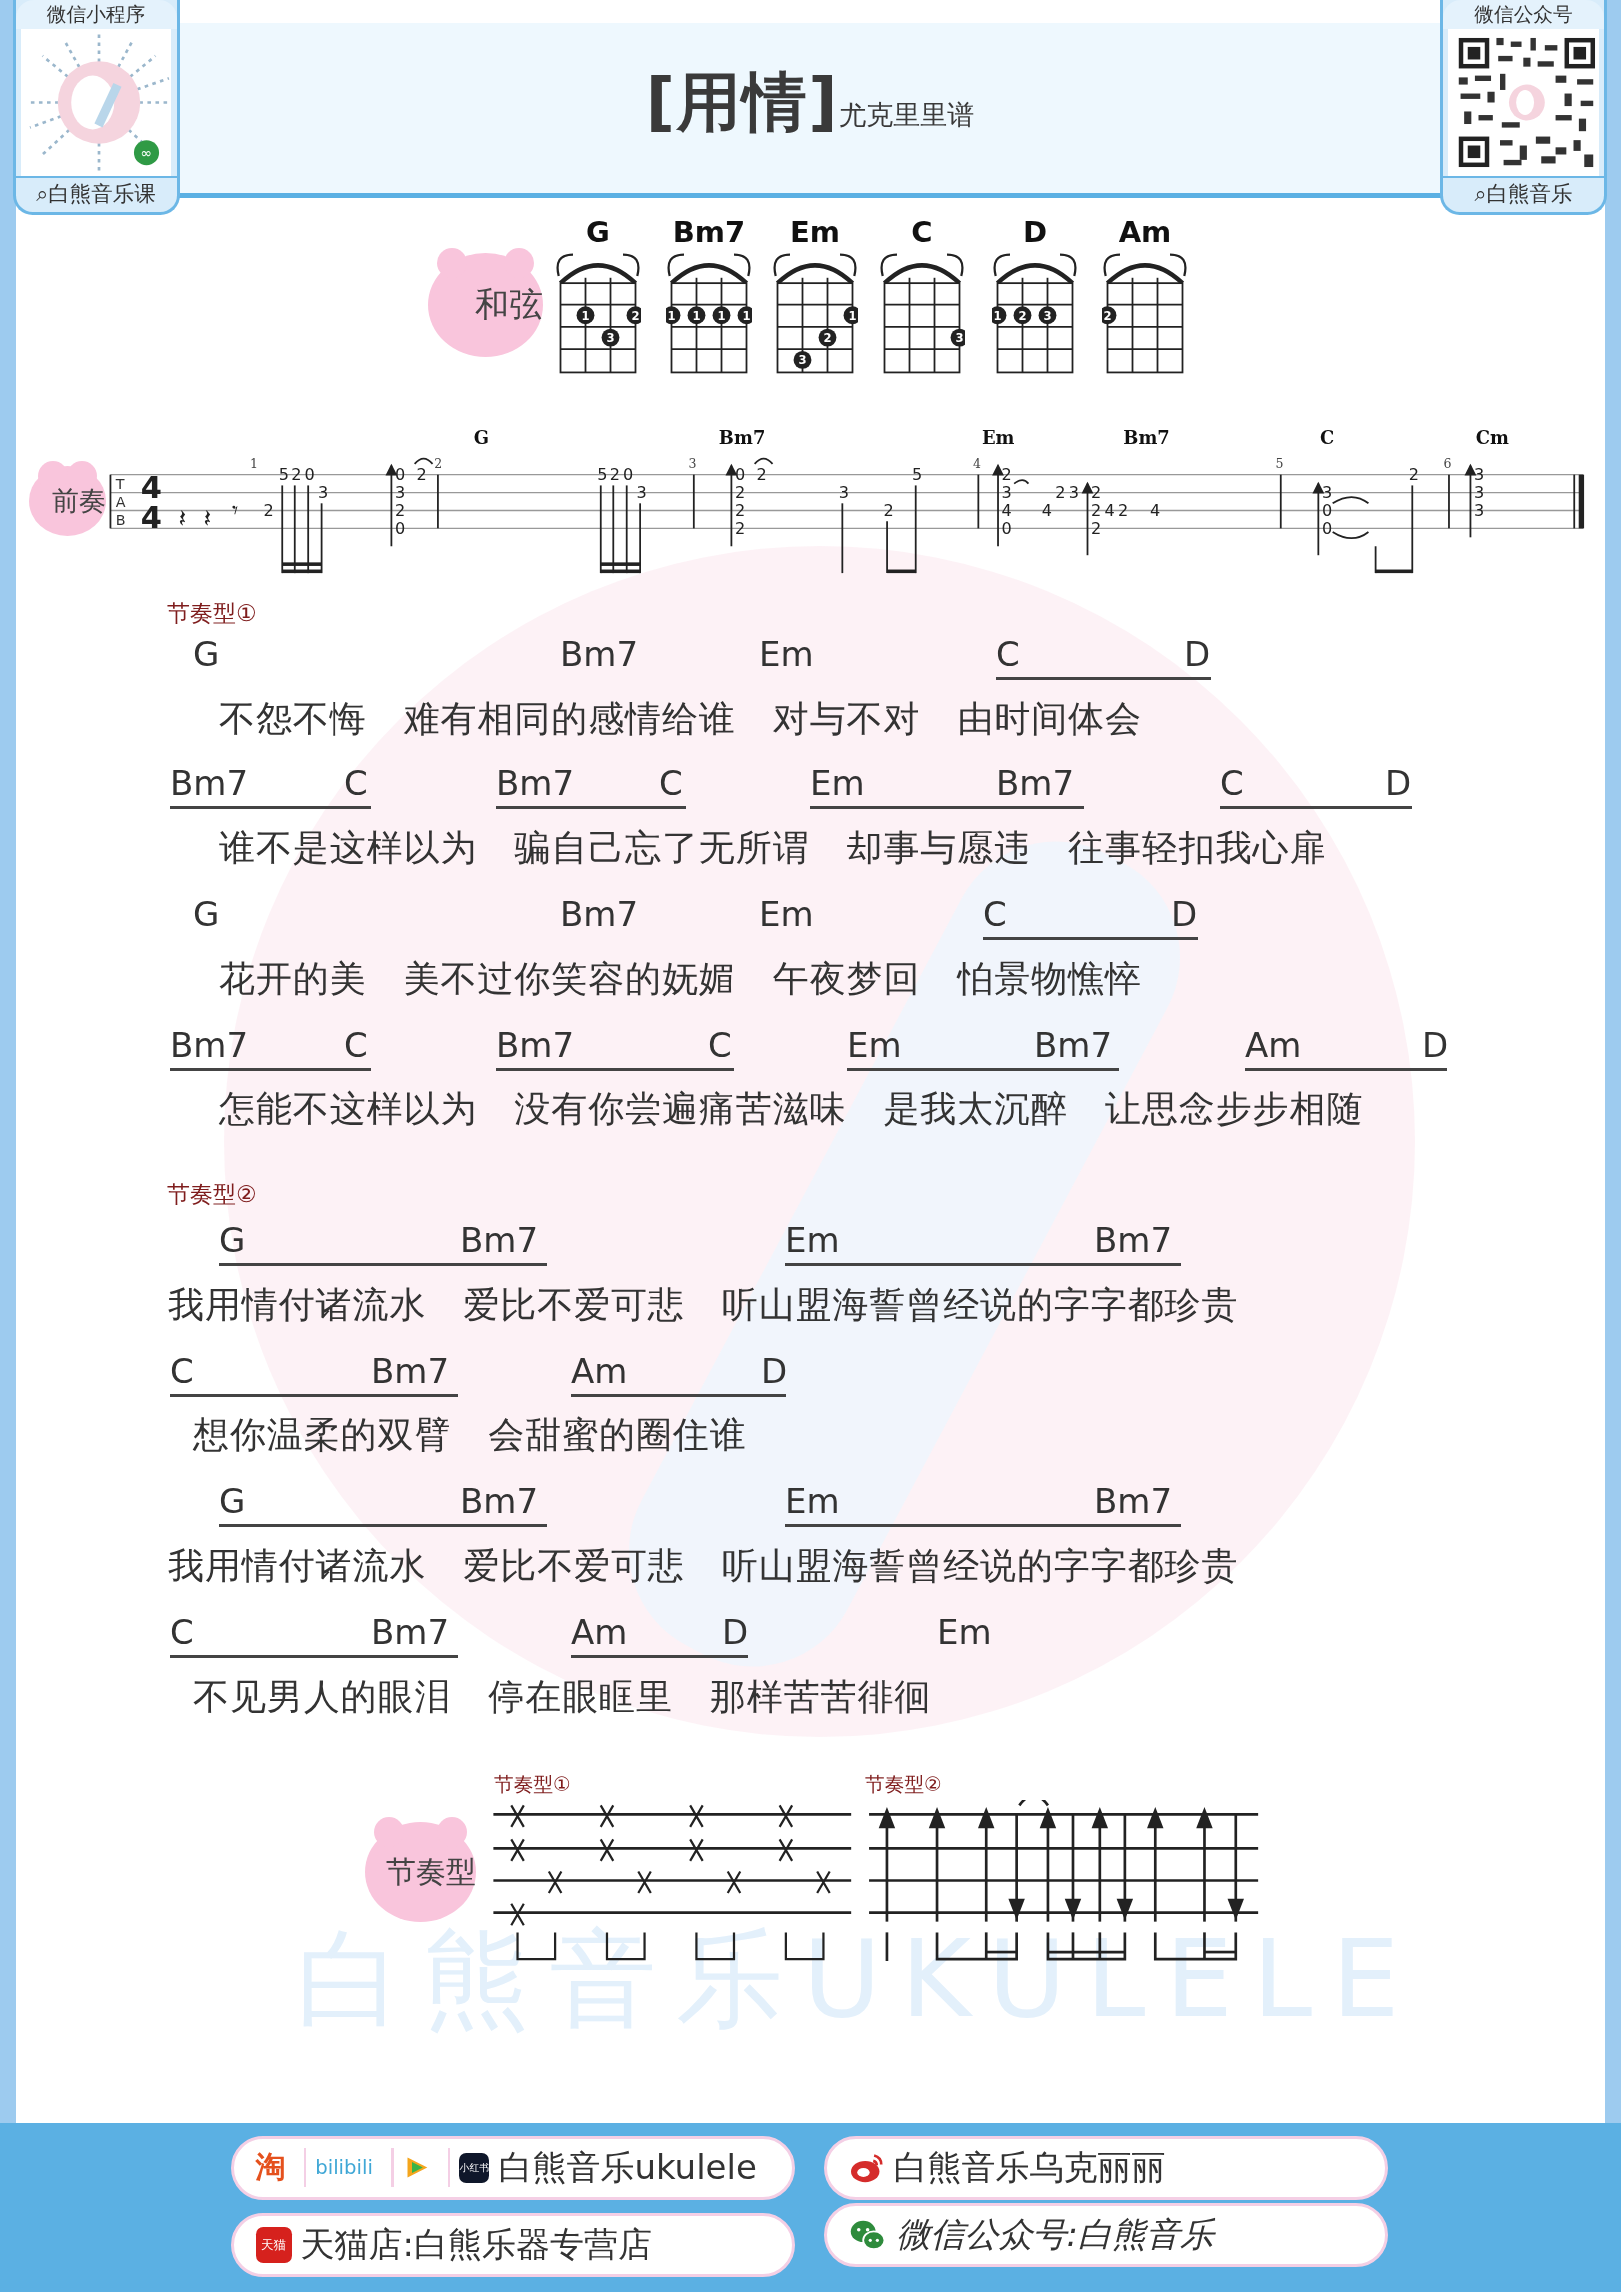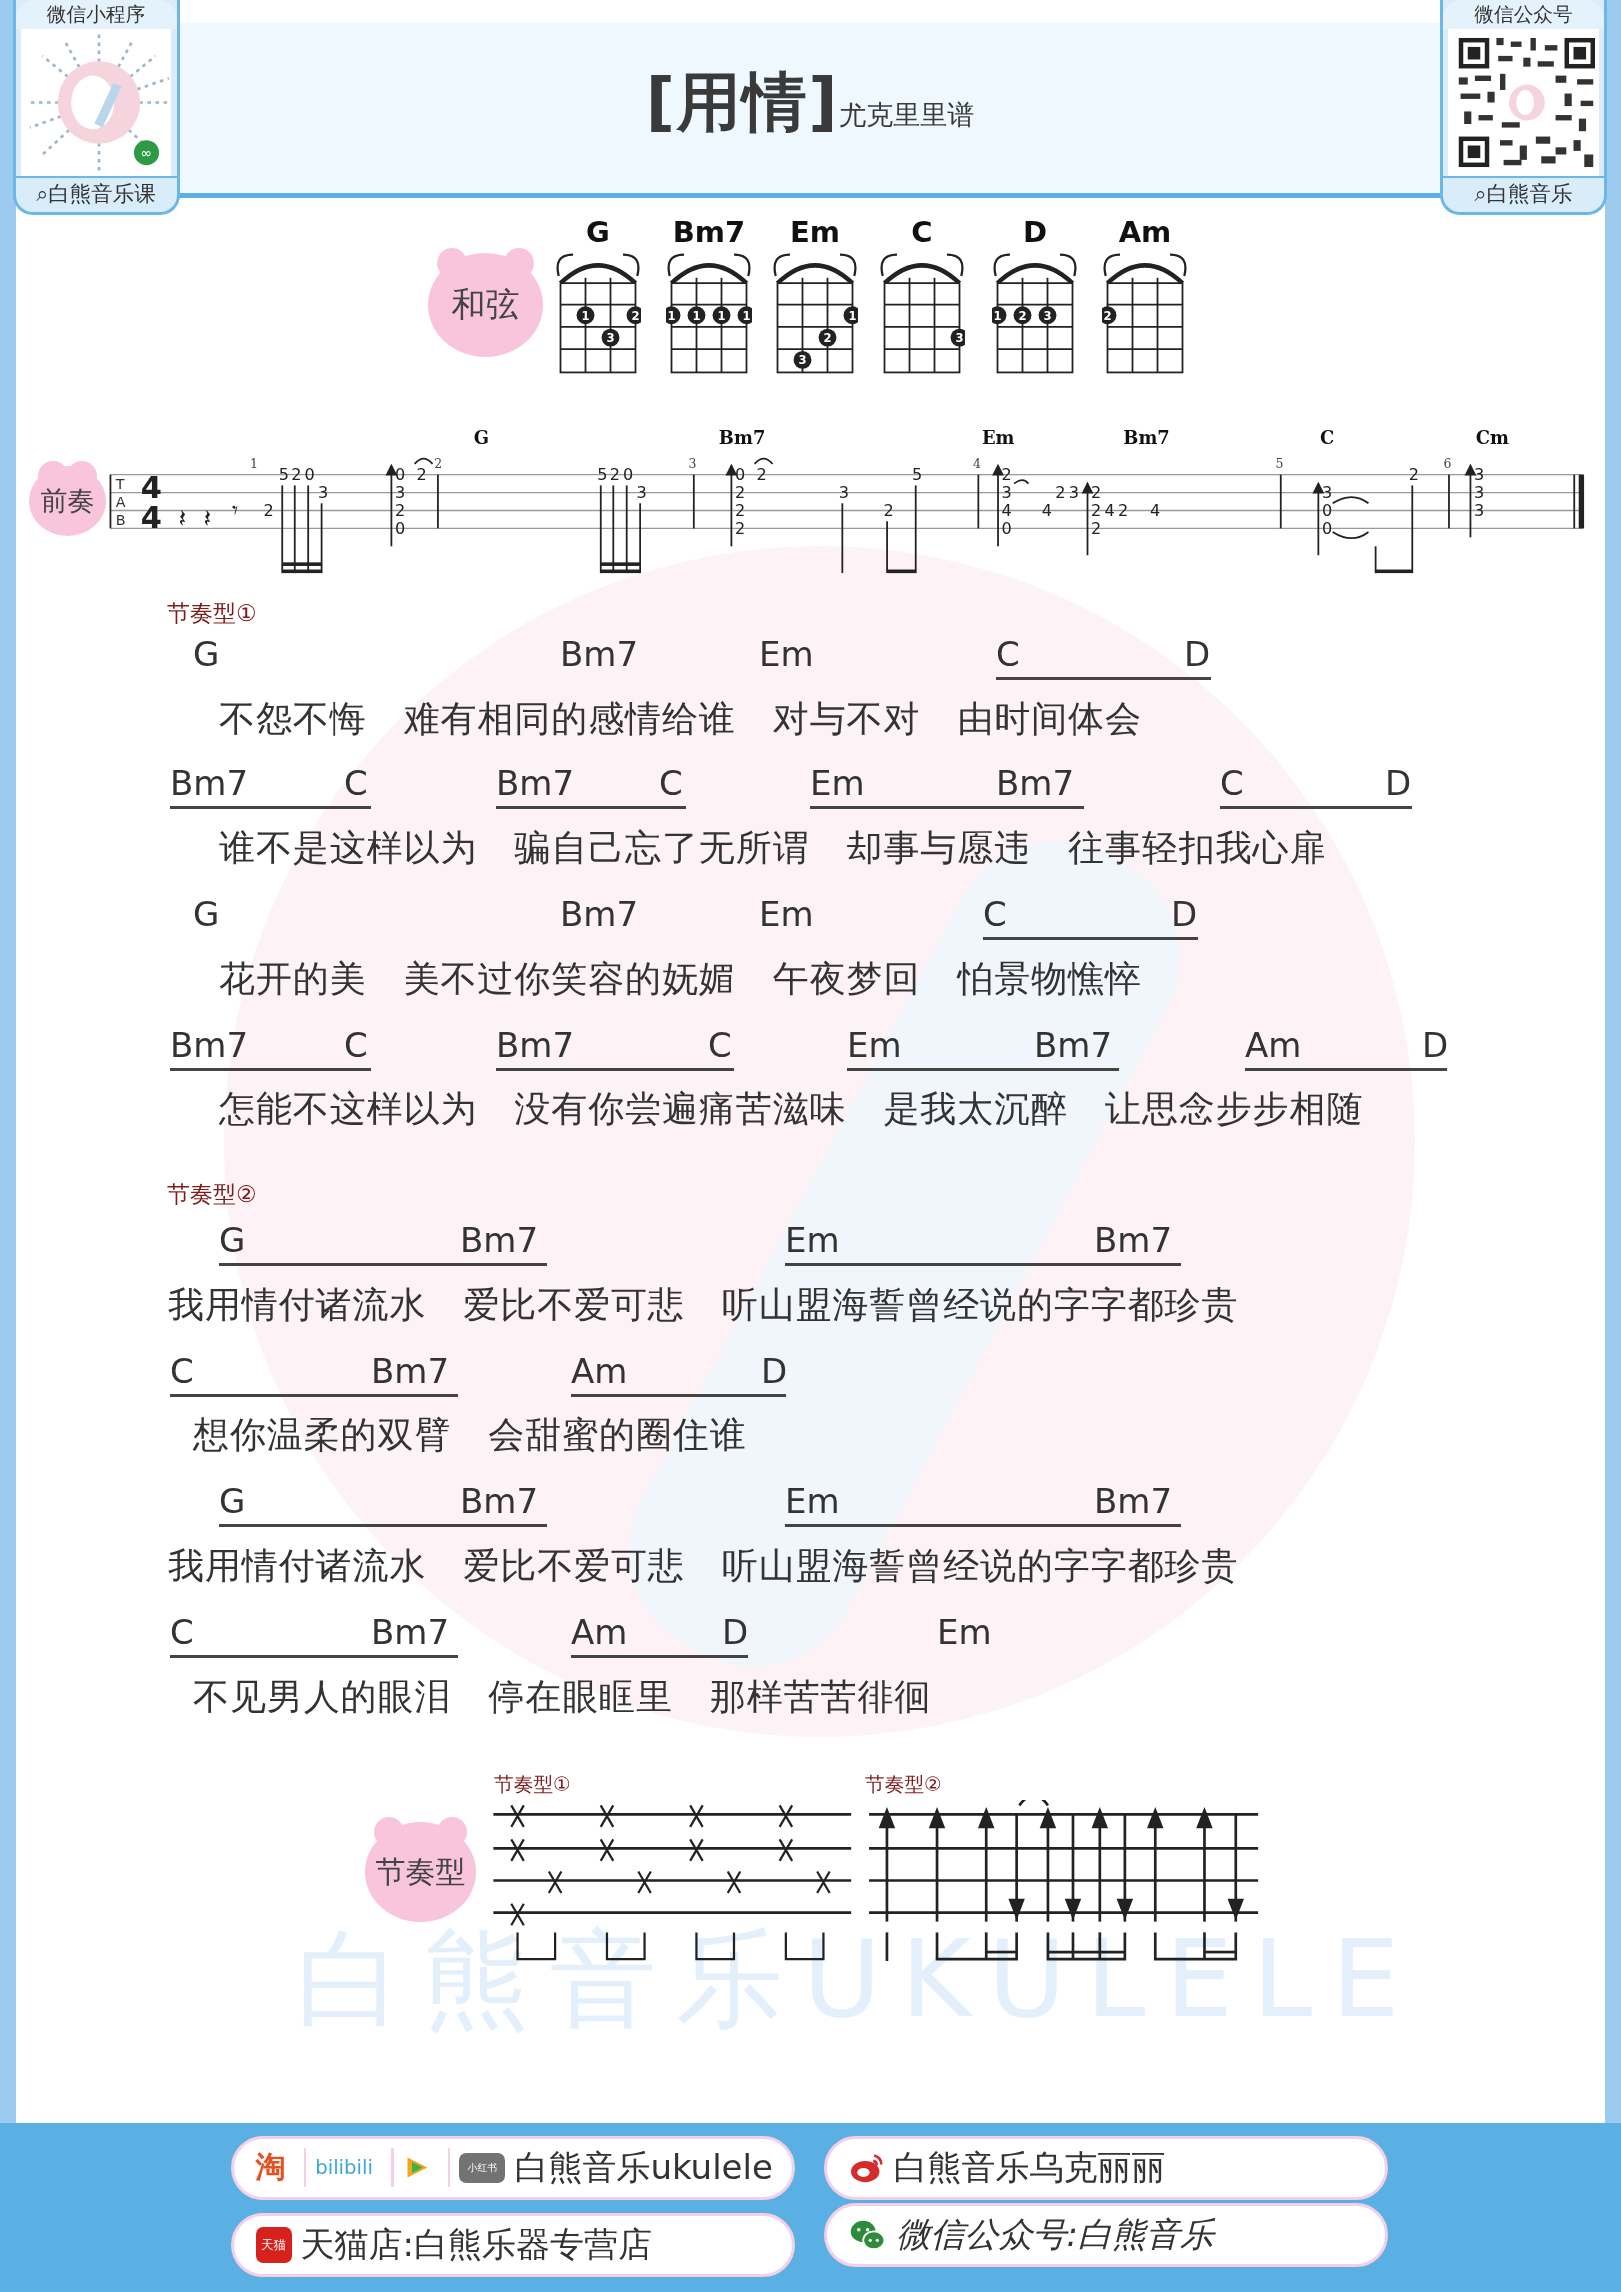--- a/index.html
+++ b/index.html
@@ -9,21 +9,21 @@
   .side-right{position:absolute;right:0;top:0;width:16px;height:2123px;background:#9dcbef;}
   .topbar{position:absolute;left:0;top:0;width:1621px;height:23px;background:#5bb0e3;}
   .header{position:absolute;left:107px;top:23px;width:1406px;height:170px;background:#eef8fe;border-bottom:5.4px solid #5bb0e3;}
   .title{position:absolute;left:0;top:36px;width:1406px;text-align:center;font-size:64px;font-weight:bold;color:#3a3a3a;letter-spacing:1.8px;}
   .title .sub{font-size:27px;font-weight:normal;letter-spacing:0;}
   .meta{position:absolute;left:0;top:115px;width:1406px;text-align:center;font-size:28px;color:#444;}
   .qr-card{position:absolute;top:0;width:167px;height:215px;background:#d8ecfa;border:3.6px solid #6cb7e6;border-top:none;border-radius:0 0 19.7px 19.7px;box-sizing:border-box;}
   .qr-card .cap{height:29px;line-height:29px;text-align:center;font-size:19.7px;color:#333;background:#e4f2fc;border-radius:18px 18px 0 0;}
   .qr-card .code{margin:0 5.4px;height:147px;background:#fff;position:relative;}
   .qr-card .foot{height:32px;line-height:32px;text-align:center;font-size:21.5px;color:#333;border-top:2.7px solid #6cb7e6;}
-  .pink-badge{position:absolute;background:#f9c5dc;border-radius:50%;display:flex;align-items:center;justify-content:center;color:#444;}
+  .pink-badge{position:absolute;background:#f9c5dc;border-radius:50%;display:flex;align-items:center;justify-content:flex-end;color:#444;}
   .pink-badge::before,.pink-badge::after{content:"";position:absolute;top:-5.4px;width:30px;height:30px;background:#f9c5dc;border-radius:50%;}
   .pink-badge::before{left:9px;} .pink-badge::after{right:9px;}
   .pink-badge span{position:relative;z-index:1;}
   .chord-diagram{position:absolute;top:215px;width:86px;}
   .chord-name{text-align:center;font-size:29px;font-weight:bold;color:#111;height:36px;}
   .watermark-circle{position:absolute;left:224px;top:546px;width:1191px;height:1191px;border-radius:50%;background:#fdf1f5;opacity:.9;}
   .watermark-uke{position:absolute;left:788px;top:806px;width:233px;height:896px;background:#eef6fd;transform:rotate(28deg);border-radius:107px;opacity:.85;}
   .wm-text{position:absolute;left:296px;top:1908px;font-size:107px;color:#e3f0fb;letter-spacing:19.7px;font-family:"DejaVu Sans",sans-serif;}
   .section-label{position:absolute;font-size:23px;color:#7f1d1d;}
   .chord-row{position:absolute;height:45px;font-size:34px;color:#333;}
@@ -549,21 +549,21 @@
     <span class="sep"></span>
     <span class="ico" style="color:#3fa7d6;font-size:19.7px;font-weight:normal;">bilibili</span>
     <span class="sep"></span>
     <span class="ico">
         <svg width="27" height="27" viewBox="0 0 30 30">
           <path d="M5 4 L27 15 L5 26 Z" fill="#f4a51c"></path>
           <path d="M10 9 L22 15 L10 21 Z" fill="#38b448"></path>
         </svg>
       </span>
     <span class="sep"></span>
-    <span class="ico" style="background:#737373;color:#fff;font-size:9.9px;width:46px;height:30px;border-radius:7.2px;">小红书</span>
+    <span class="ico" style="background:#0f172a;color:#fff;font-size:9.9px;width:30px;height:30px;border-radius:7.2px;">小红书</span>
     <span>白熊音乐ukulele</span>
   </div>
   <div class="pill" style="left:824px;top:12.5px;width:564px;">
     <span class="ico">
         <svg width="36" height="32" viewBox="0 0 40 36">
           <ellipse cx="18" cy="22" rx="16" ry="12" fill="#d52c2b"></ellipse>
           <ellipse cx="16" cy="23" rx="7" ry="5" fill="#fff"></ellipse>
           <path d="M28 4 q8 2 8 10" stroke="#d52c2b" stroke-width="3" fill="none"></path>
           <path d="M27 10 q4 1 4 5" stroke="#d52c2b" stroke-width="3" fill="none"></path>
         </svg>

